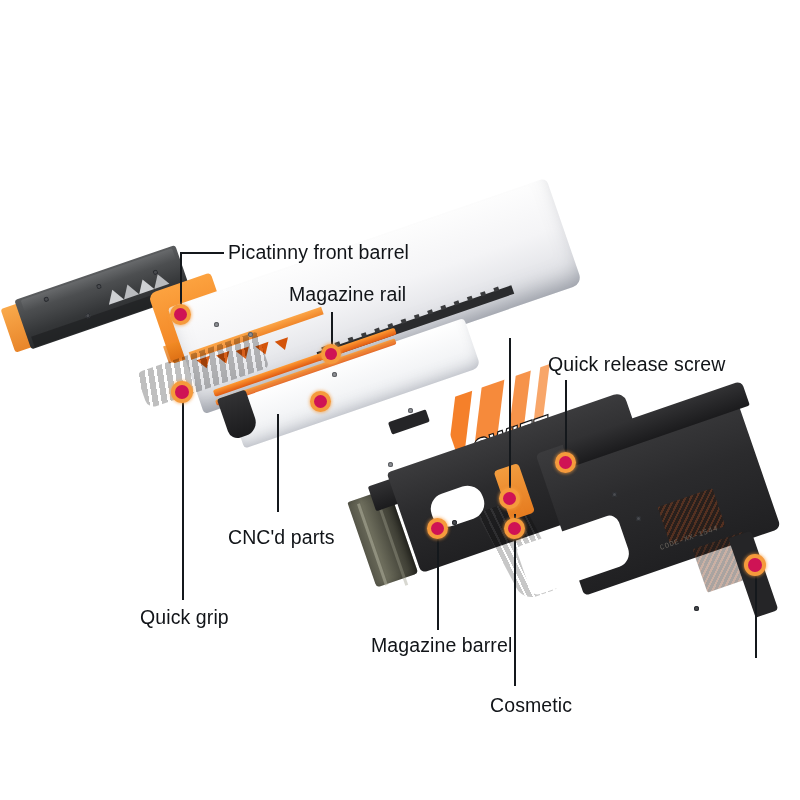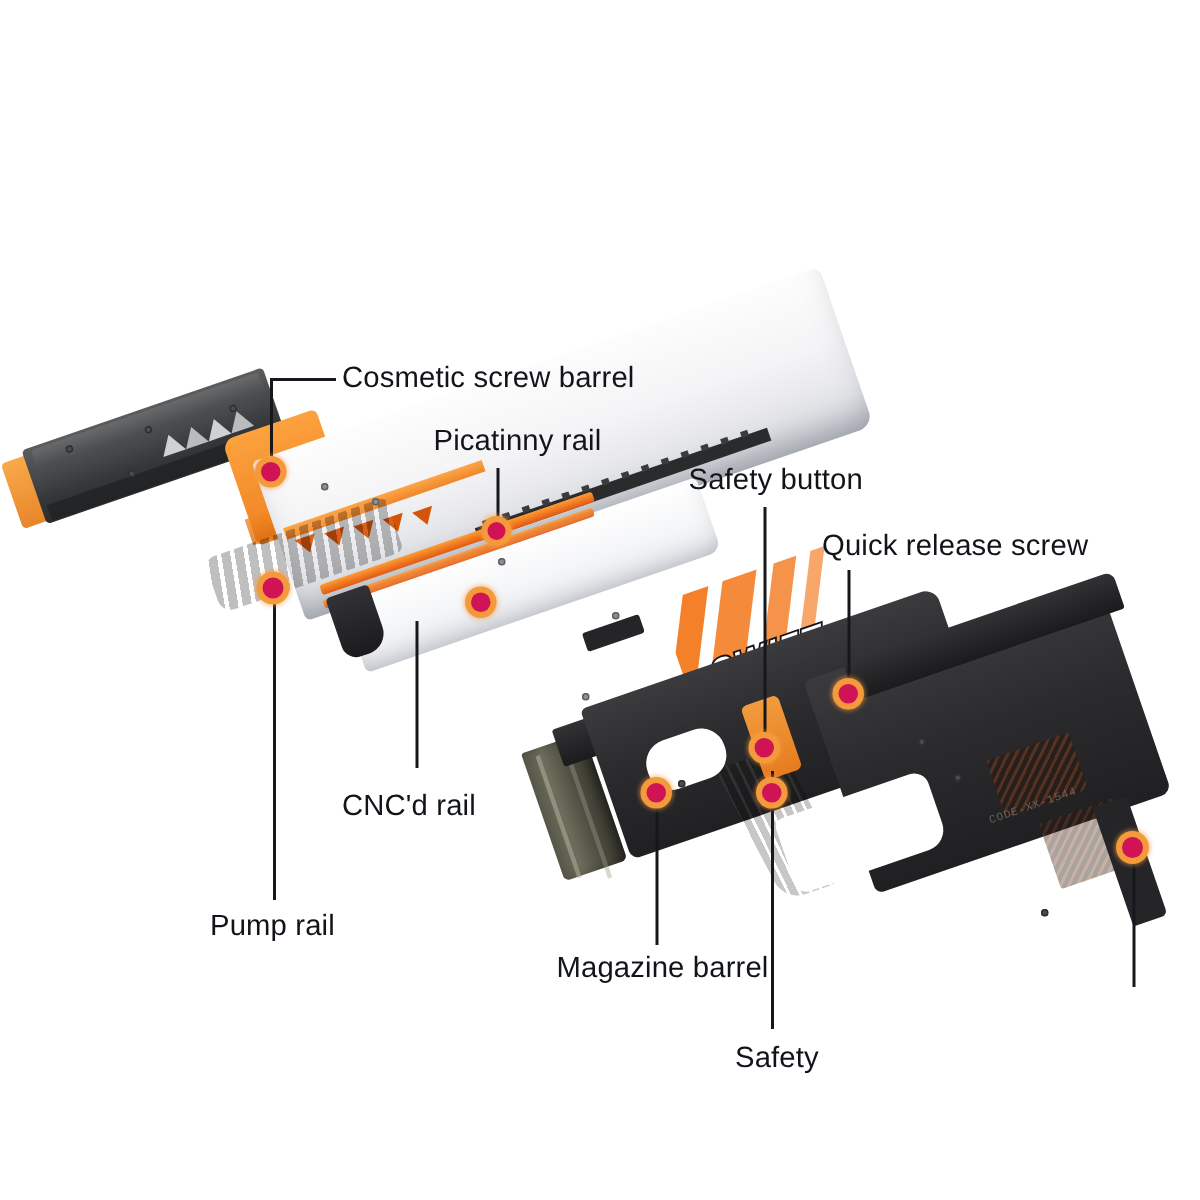--- a/index.html
+++ b/index.html
@@ -243,30 +243,29 @@
   <div class="dot" style="left:174px;top:308px;width:13px;height:13px;"></div>
   <div class="dot" style="left:325px;top:348px;width:12px;height:12px;"></div>
   <div class="dot" style="left:503px;top:492px;width:13px;height:13px;"></div>
   <div class="dot" style="left:559px;top:456px;width:13px;height:13px;"></div>
   <div class="dot" style="left:314px;top:395px;width:13px;height:13px;"></div>
   <div class="dot" style="left:175px;top:385px;width:14px;height:14px;"></div>
   <div class="dot" style="left:431px;top:522px;width:13px;height:13px;"></div>
   <div class="dot" style="left:508px;top:522px;width:13px;height:13px;"></div>
   <div class="dot" style="left:748px;top:558px;width:14px;height:14px;"></div>
 
-  <div class="lbl" style="left:228px;top:241px;">Cosmetic screw barrel</div>
-
-  <div class="lbl" style="left:289px;top:283px;">Picatinny rail</div>
-
-  <div class="lbl" style="left:459px;top:309px;">Safety button</div>
+  <div class="lbl" style="left:228px;top:241px;">Picatinny front barrel</div>
+
+  <div class="lbl" style="left:289px;top:283px;">Magazine rail</div>
+
 
   <div class="lbl" style="left:548px;top:353px;">Quick release screw</div>
 
-  <div class="lbl" style="left:228px;top:526px;">CNC'd rail</div>
-
-  <div class="lbl" style="left:140px;top:606px;">Pump rail</div>
+  <div class="lbl" style="left:228px;top:526px;">CNC'd parts</div>
+
+  <div class="lbl" style="left:140px;top:606px;">Quick grip</div>
 
   <div class="lbl" style="left:371px;top:634px;">Magazine barrel</div>
 
-  <div class="lbl" style="left:490px;top:694px;">Safety</div>
+  <div class="lbl" style="left:490px;top:694px;">Cosmetic</div>
 
 
 </div>
 
 </body></html>

